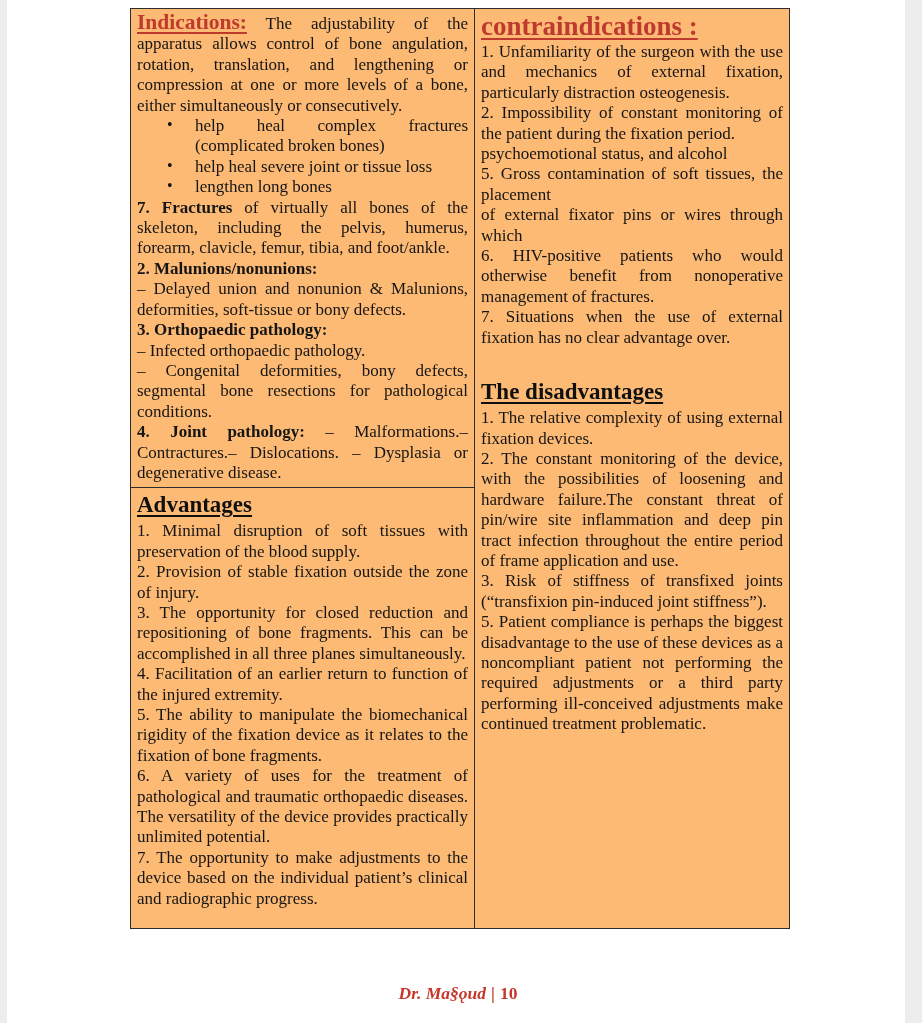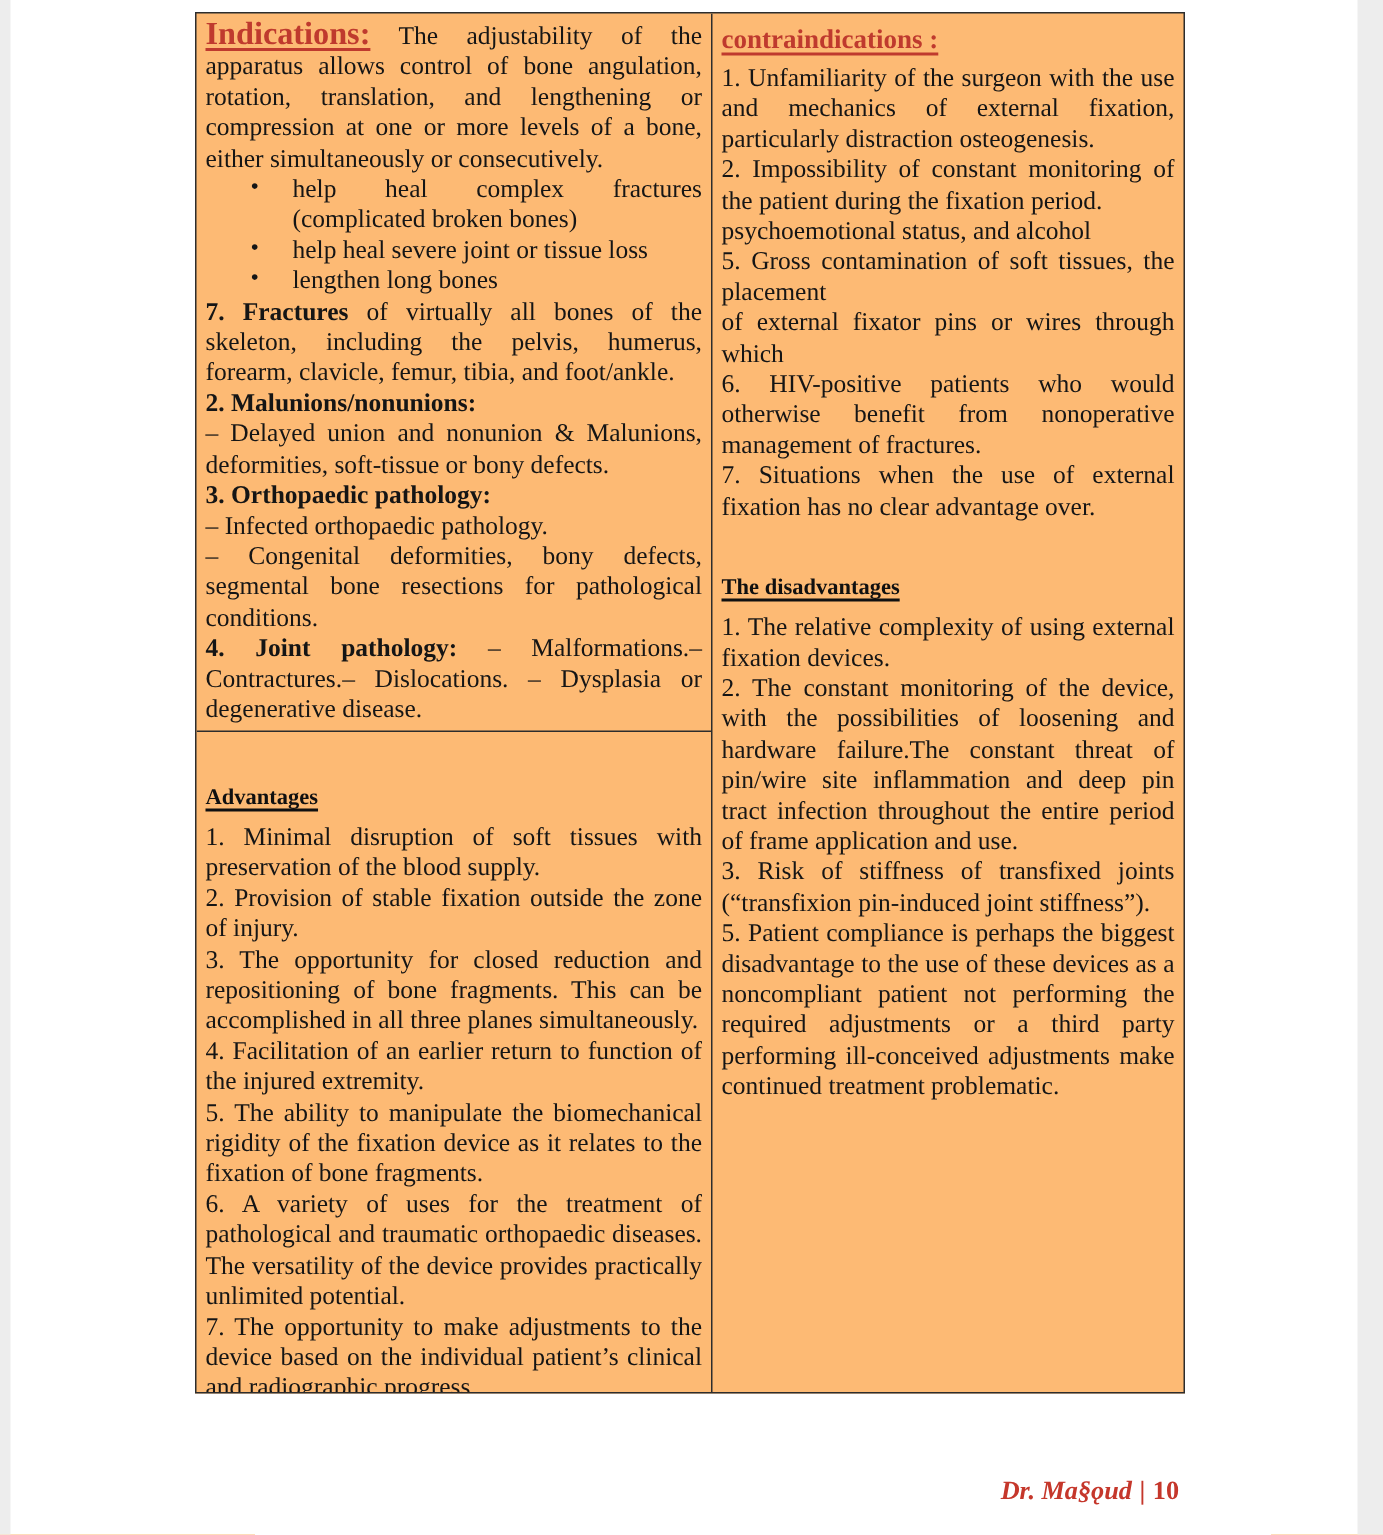--- a/index.html
+++ b/index.html
@@ -54,50 +54,50 @@
     font-weight: bold;
     font-size: 21.5px;
     text-decoration: underline;
     text-decoration-thickness: 2px;
     text-underline-offset: 3px;
   }
   .heading {
     display: block;
     width: fit-content;
     margin: 0 0 2px 0;
-    font-size: 15px;
+    font-size: 23px;
     line-height: 28px;
     font-weight: bold;
     text-decoration: underline;
     text-decoration-thickness: 2px;
     text-underline-offset: 3px;
   }
-  .heading.red   { color: #bf3a2e; font-size: 18px; }
-  .heading.black { color: #101010; margin-top: 27px; }
+  .heading.red   { color: #bf3a2e; font-size: 27px; }
+  .heading.black { color: #101010; }
   .heading.disadv { margin-top: 30px; }
 
   .bullet-item {
     position: relative;
     margin-left: 26px;
     padding-left: 32px;
     text-align: justify;
     font-size: 17px;
     line-height: 20.4px;
     color: #151515;
   }
   .bullet-item .dot {
     position: absolute; left: 4px; top: -1px;
     font-size: 16px;
   }
 
   .page-footer {
     position: absolute;
     left: 130px; top: 983px;
     width: 656px;
-    text-align: right;
+    text-align: center;
     color: #c5372b;
     font-size: 17.5px;
     font-weight: bold;
   }
   .page-footer .author { font-style: italic; }
   .page-footer .sep    { margin: 0 5px; }
 </style>
 </head>
 <body>
 

